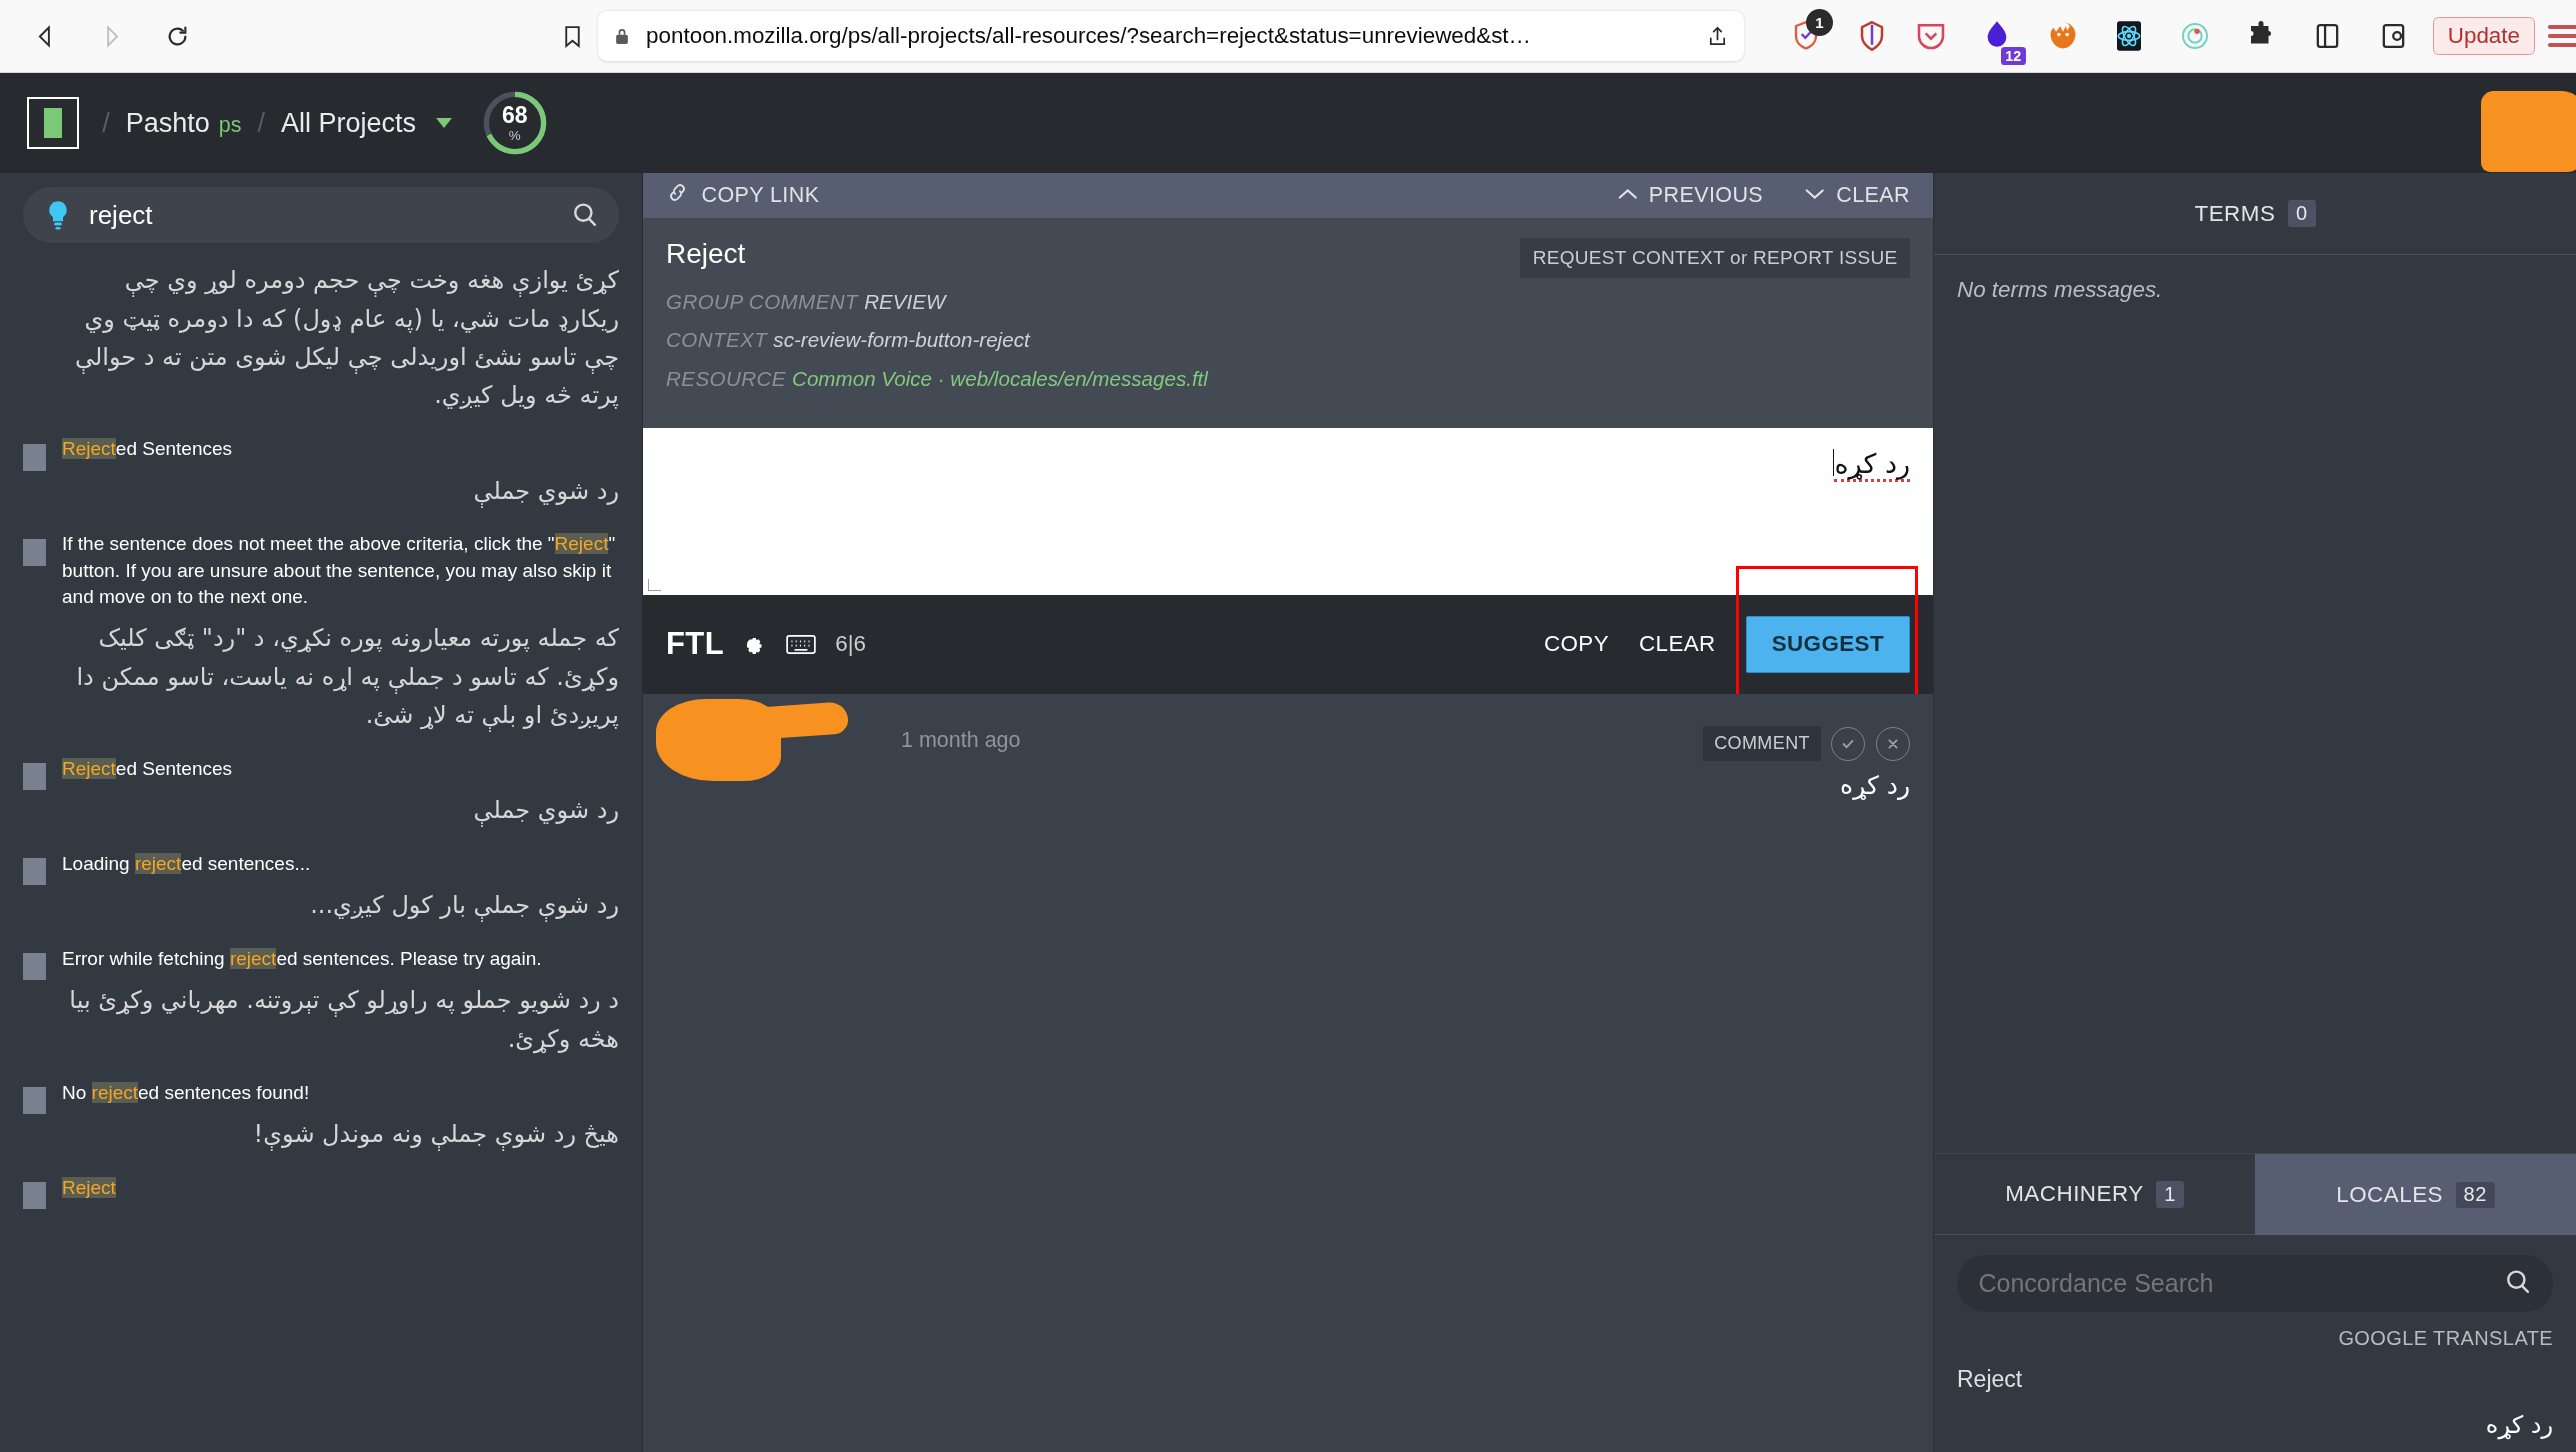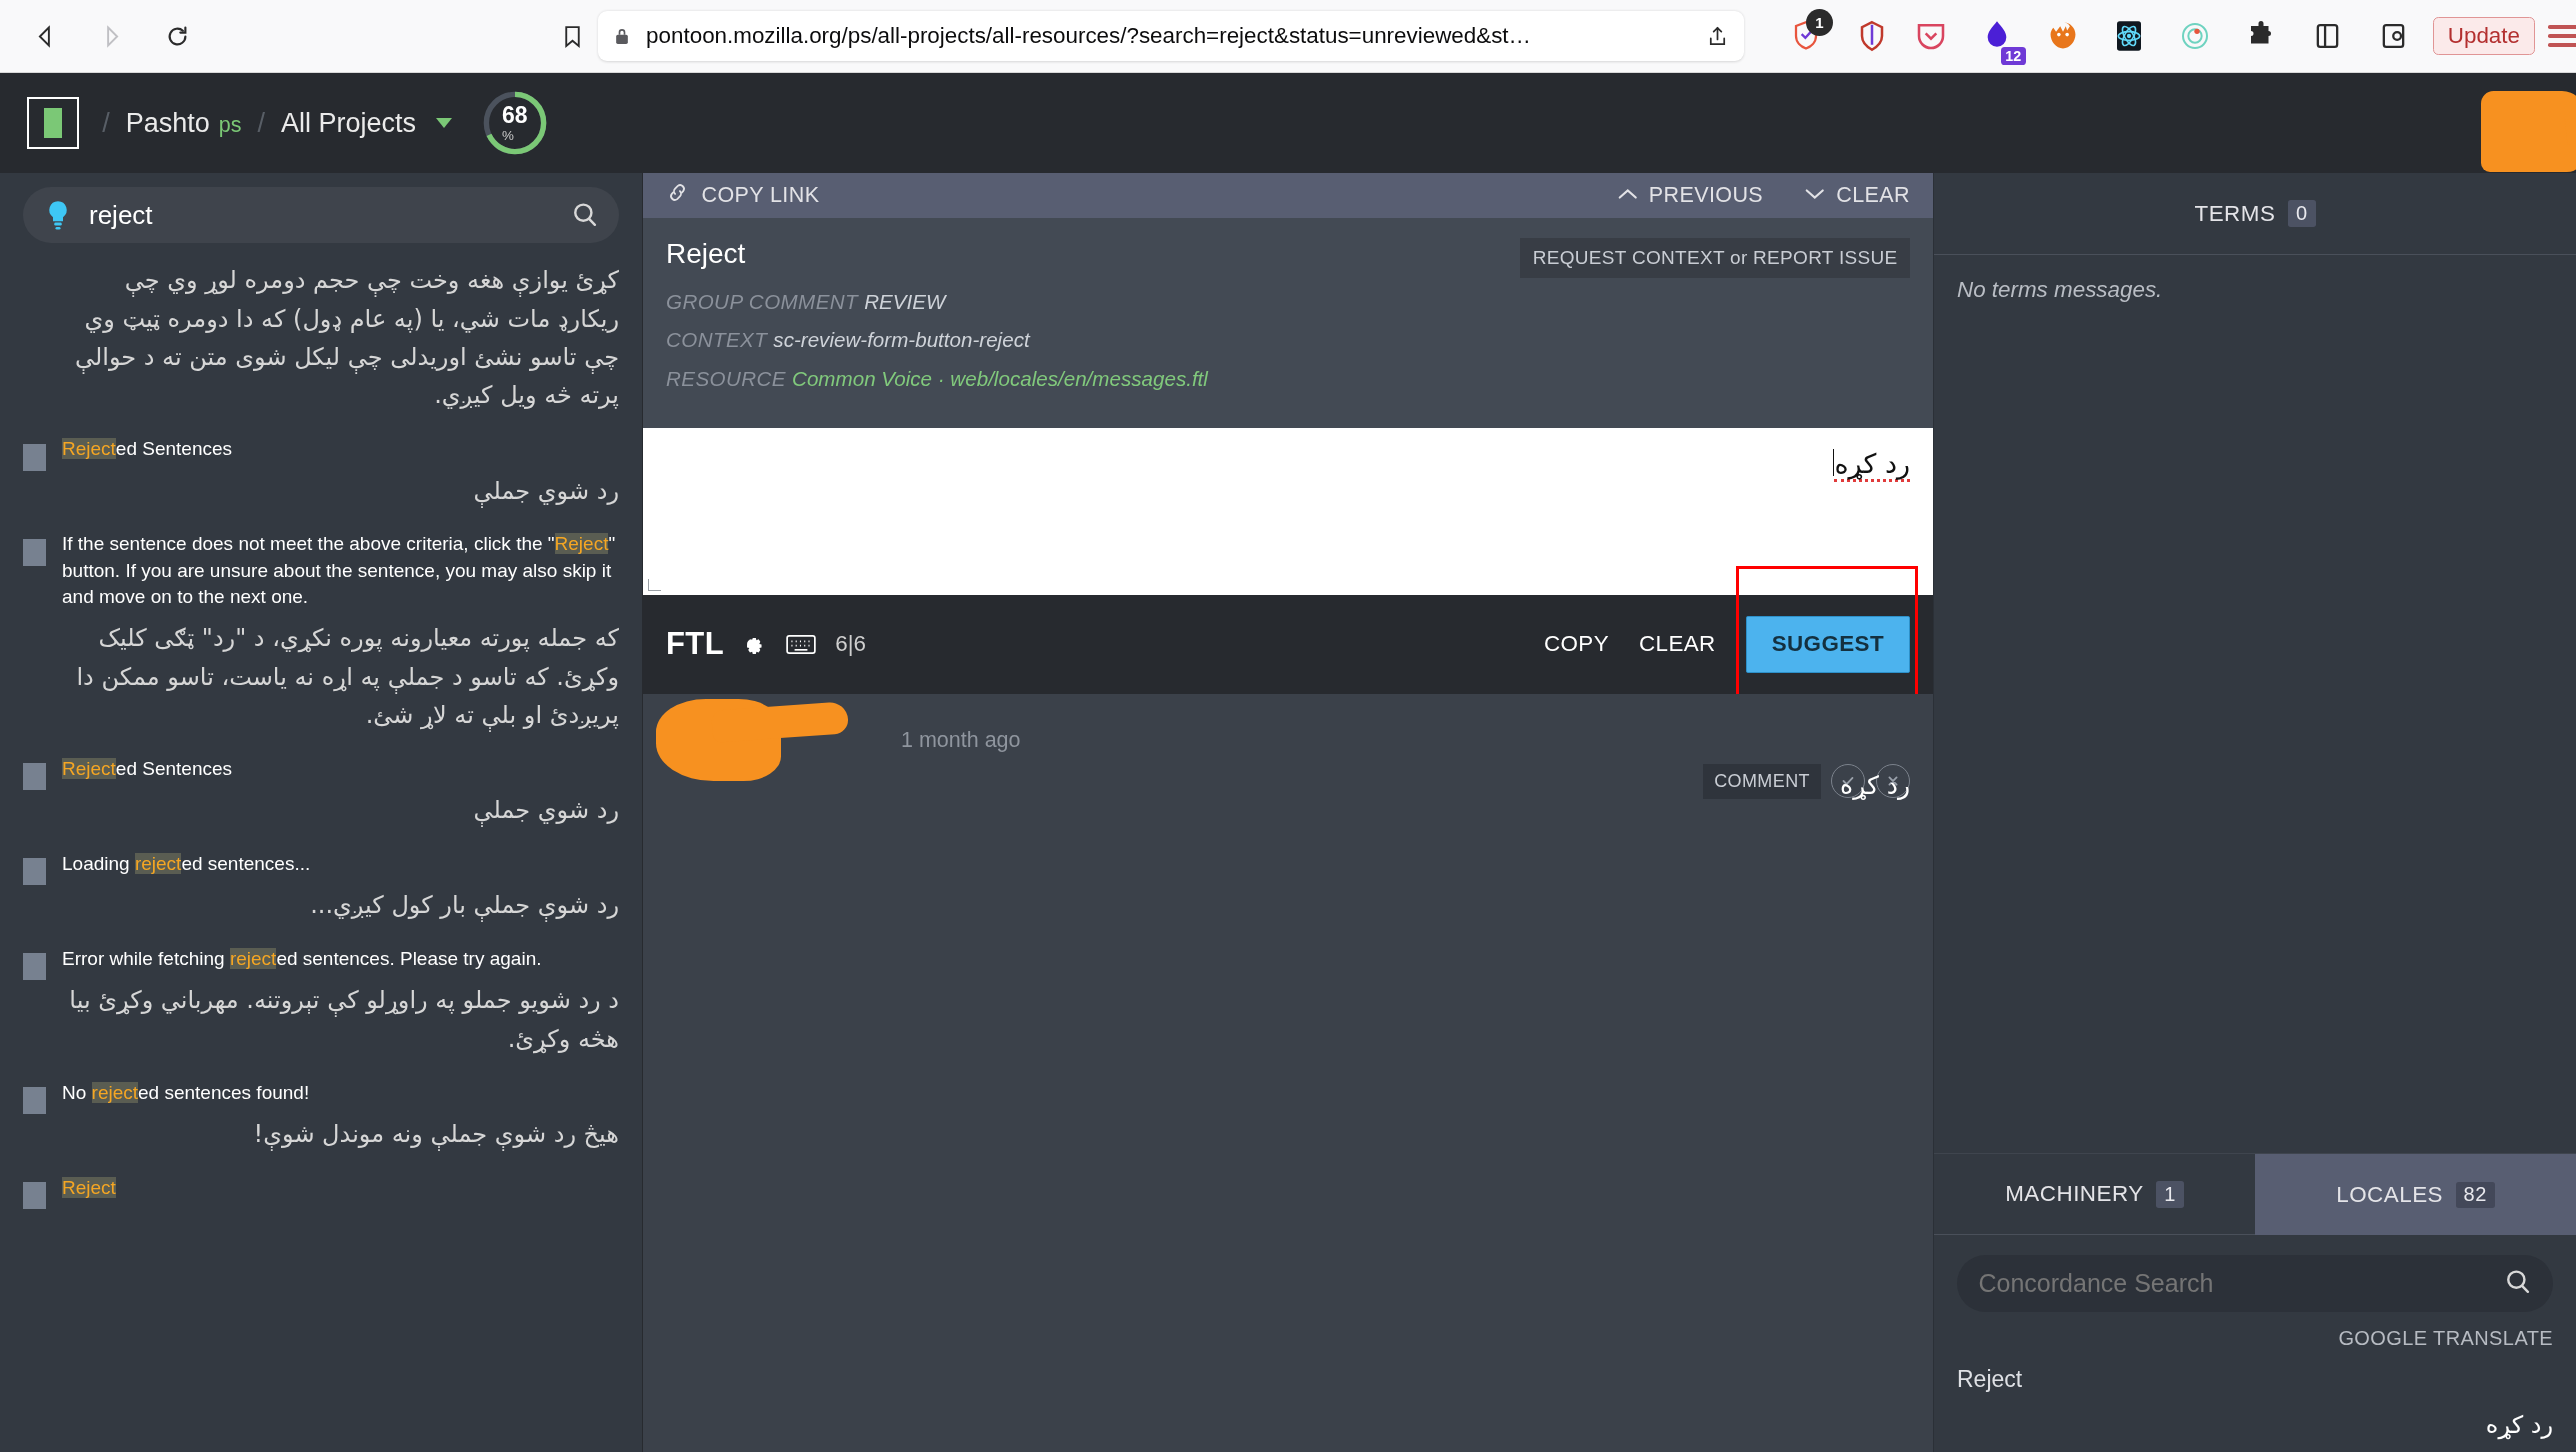--- a/index.html
+++ b/index.html
@@ -98,21 +98,21 @@
     border-right: 8px solid transparent;
     border-top: 10px solid #7bc876;
     margin-left: 10.7px; align-self:center;
   }
   #progress-ring {
     margin-left: 29px;
     width: 68px; height: 68px;
     position: relative;
     display:flex; align-items:center; justify-content:center;
   }
-  #progress-ring .label { position:absolute; text-align:left; line-height:1; }
+  #progress-ring .label { position:absolute; text-align:center; line-height:1; }
   #progress-ring .num { color:#fff; font-size: 23px; font-weight: bold; display:block;}
   #progress-ring .pct { color:#c9c9c9; font-size: 13.4px; display:block; margin-top:1.8px;}
   .hdr-right { margin-left:auto; display:flex; align-items:center; gap: 30px; position:relative;}
   .bell { color: #6b7079; }
   .avatar-blob {
     width: 104px; height: 81px;
     background: #f79120;
     border-radius: 12.5px 23px 18px 9px;
     position: absolute; right: -36px; top: -12.5px;
   }
@@ -246,21 +246,20 @@
     position:absolute;
     border: 3.6px solid #ff0000;
     pointer-events: none;
   }
 
   #history { flex:1; background: #3b414a; position:relative; }
   .hist-row {
     padding: 21.5px 23px;
     display:flex; align-items:flex-start;
     position: relative;
-    flex-direction: column;
   }
   .hist-blob {
     width: 125px; height: 82px;
     background: #f79120;
     border-radius: 40% 34% 30% 46%;
     position: absolute; left: 12.5px; top: 5.4px;
   }
   .hist-blob::after {
     content:''; position:absolute; left:56px; top:7.2px;
     width: 136px; height: 32px; background:#f79120;

